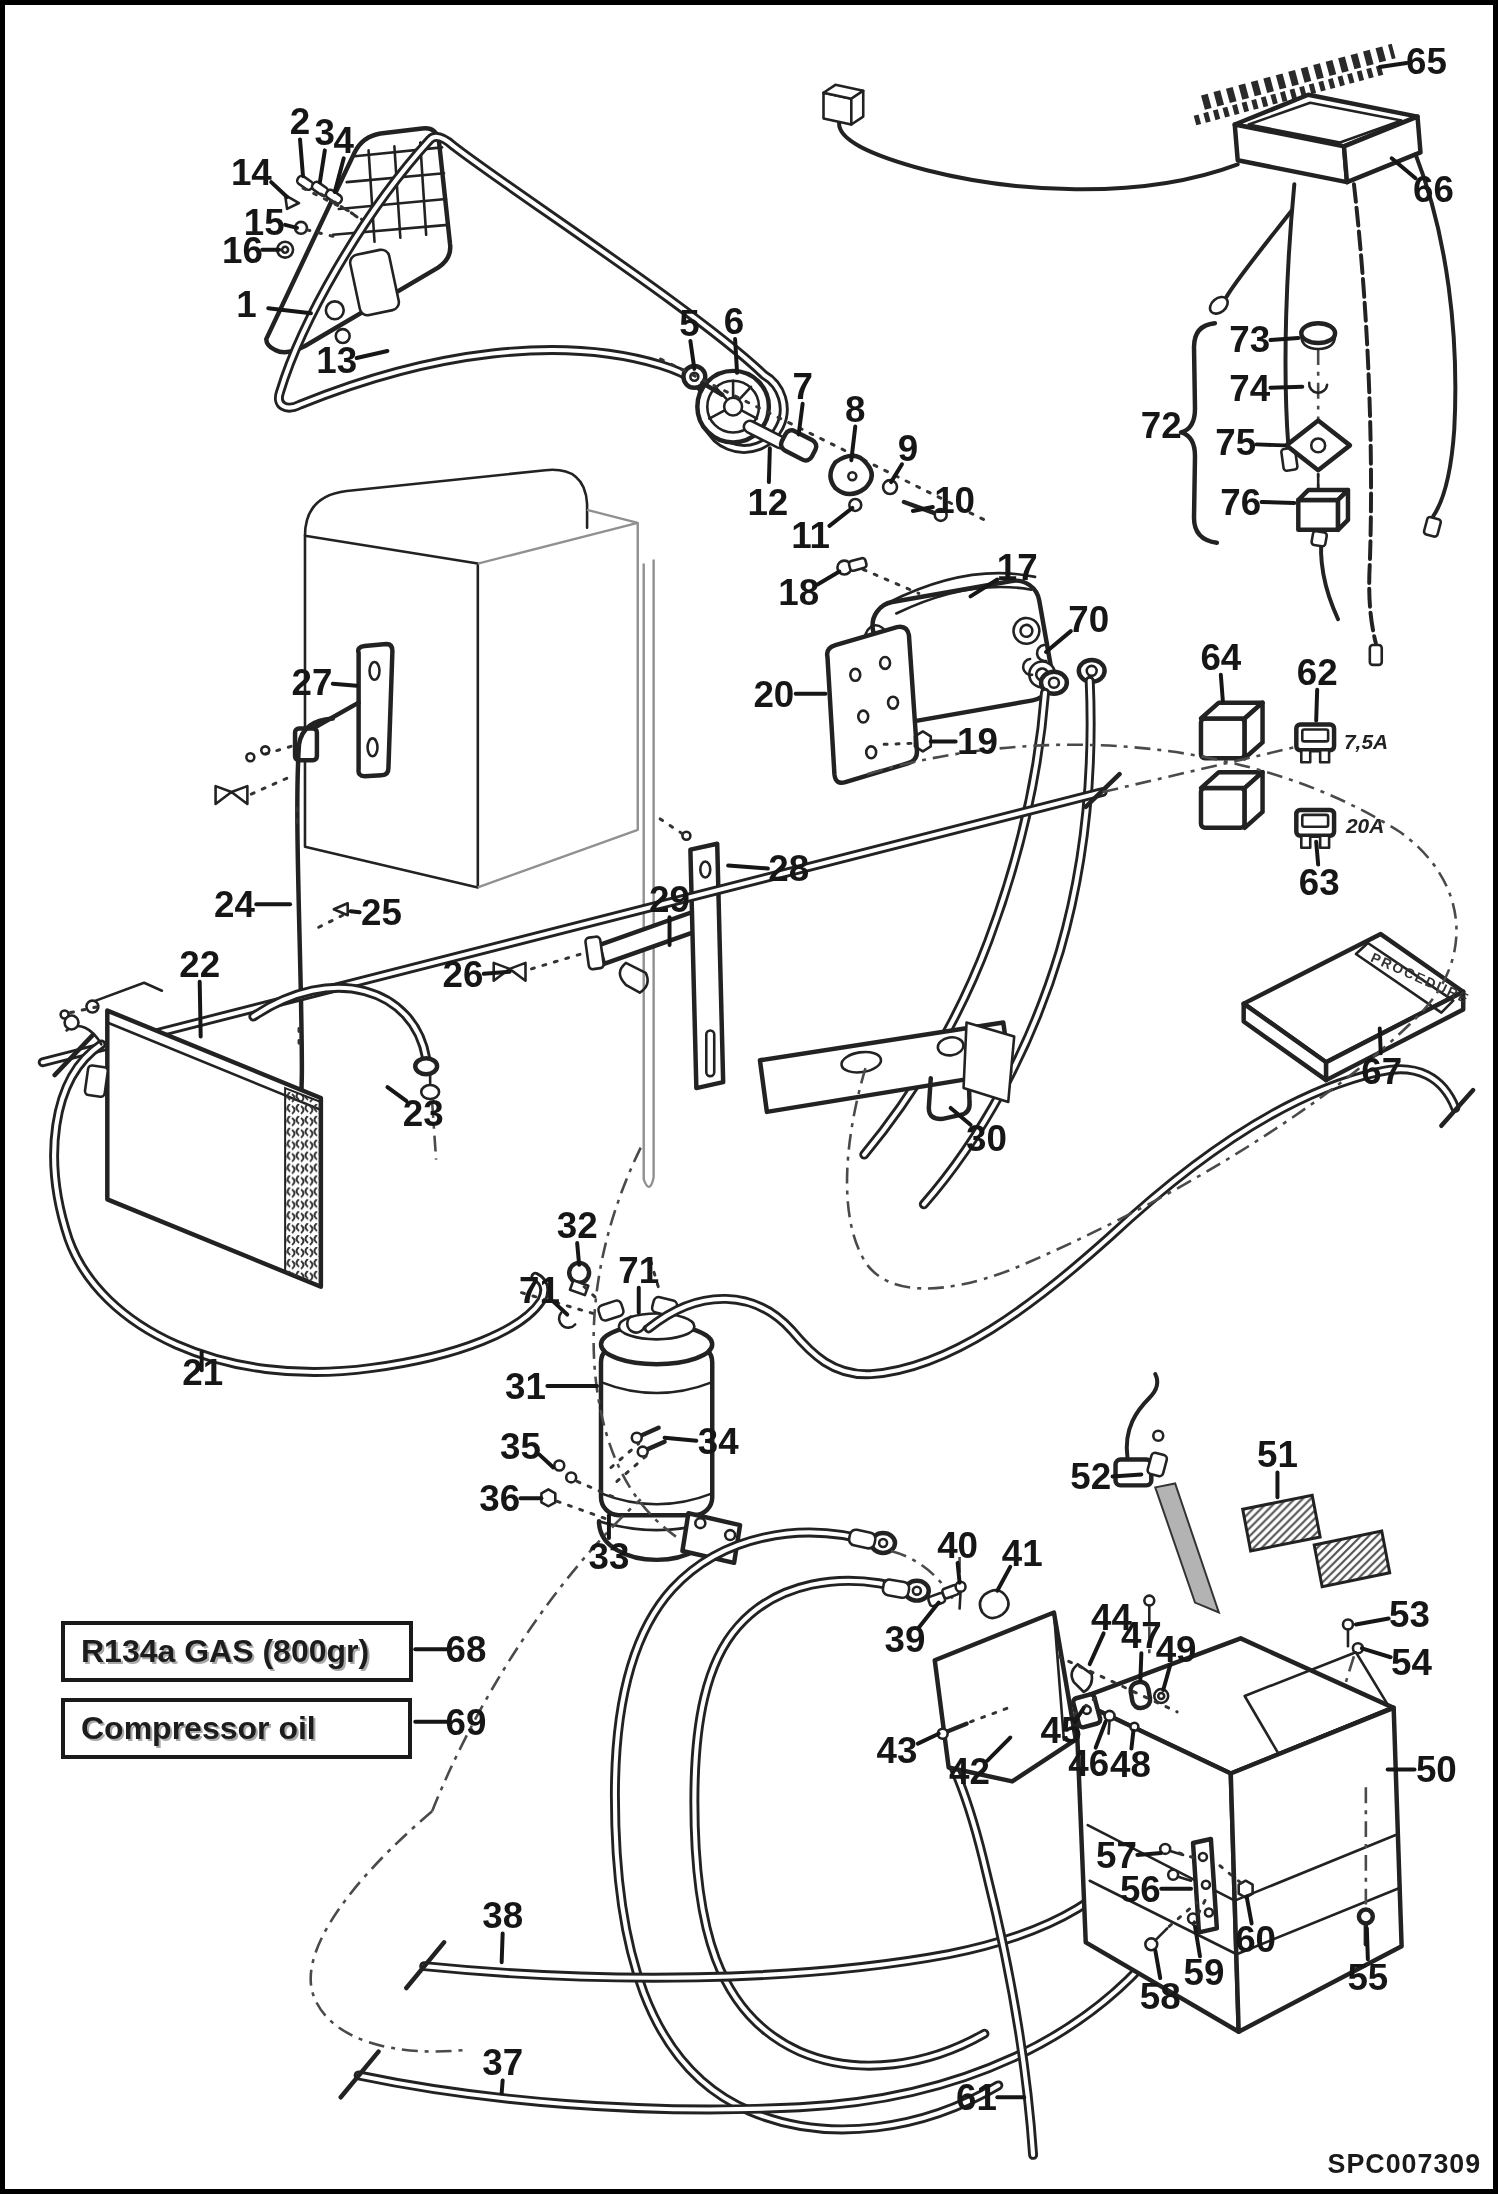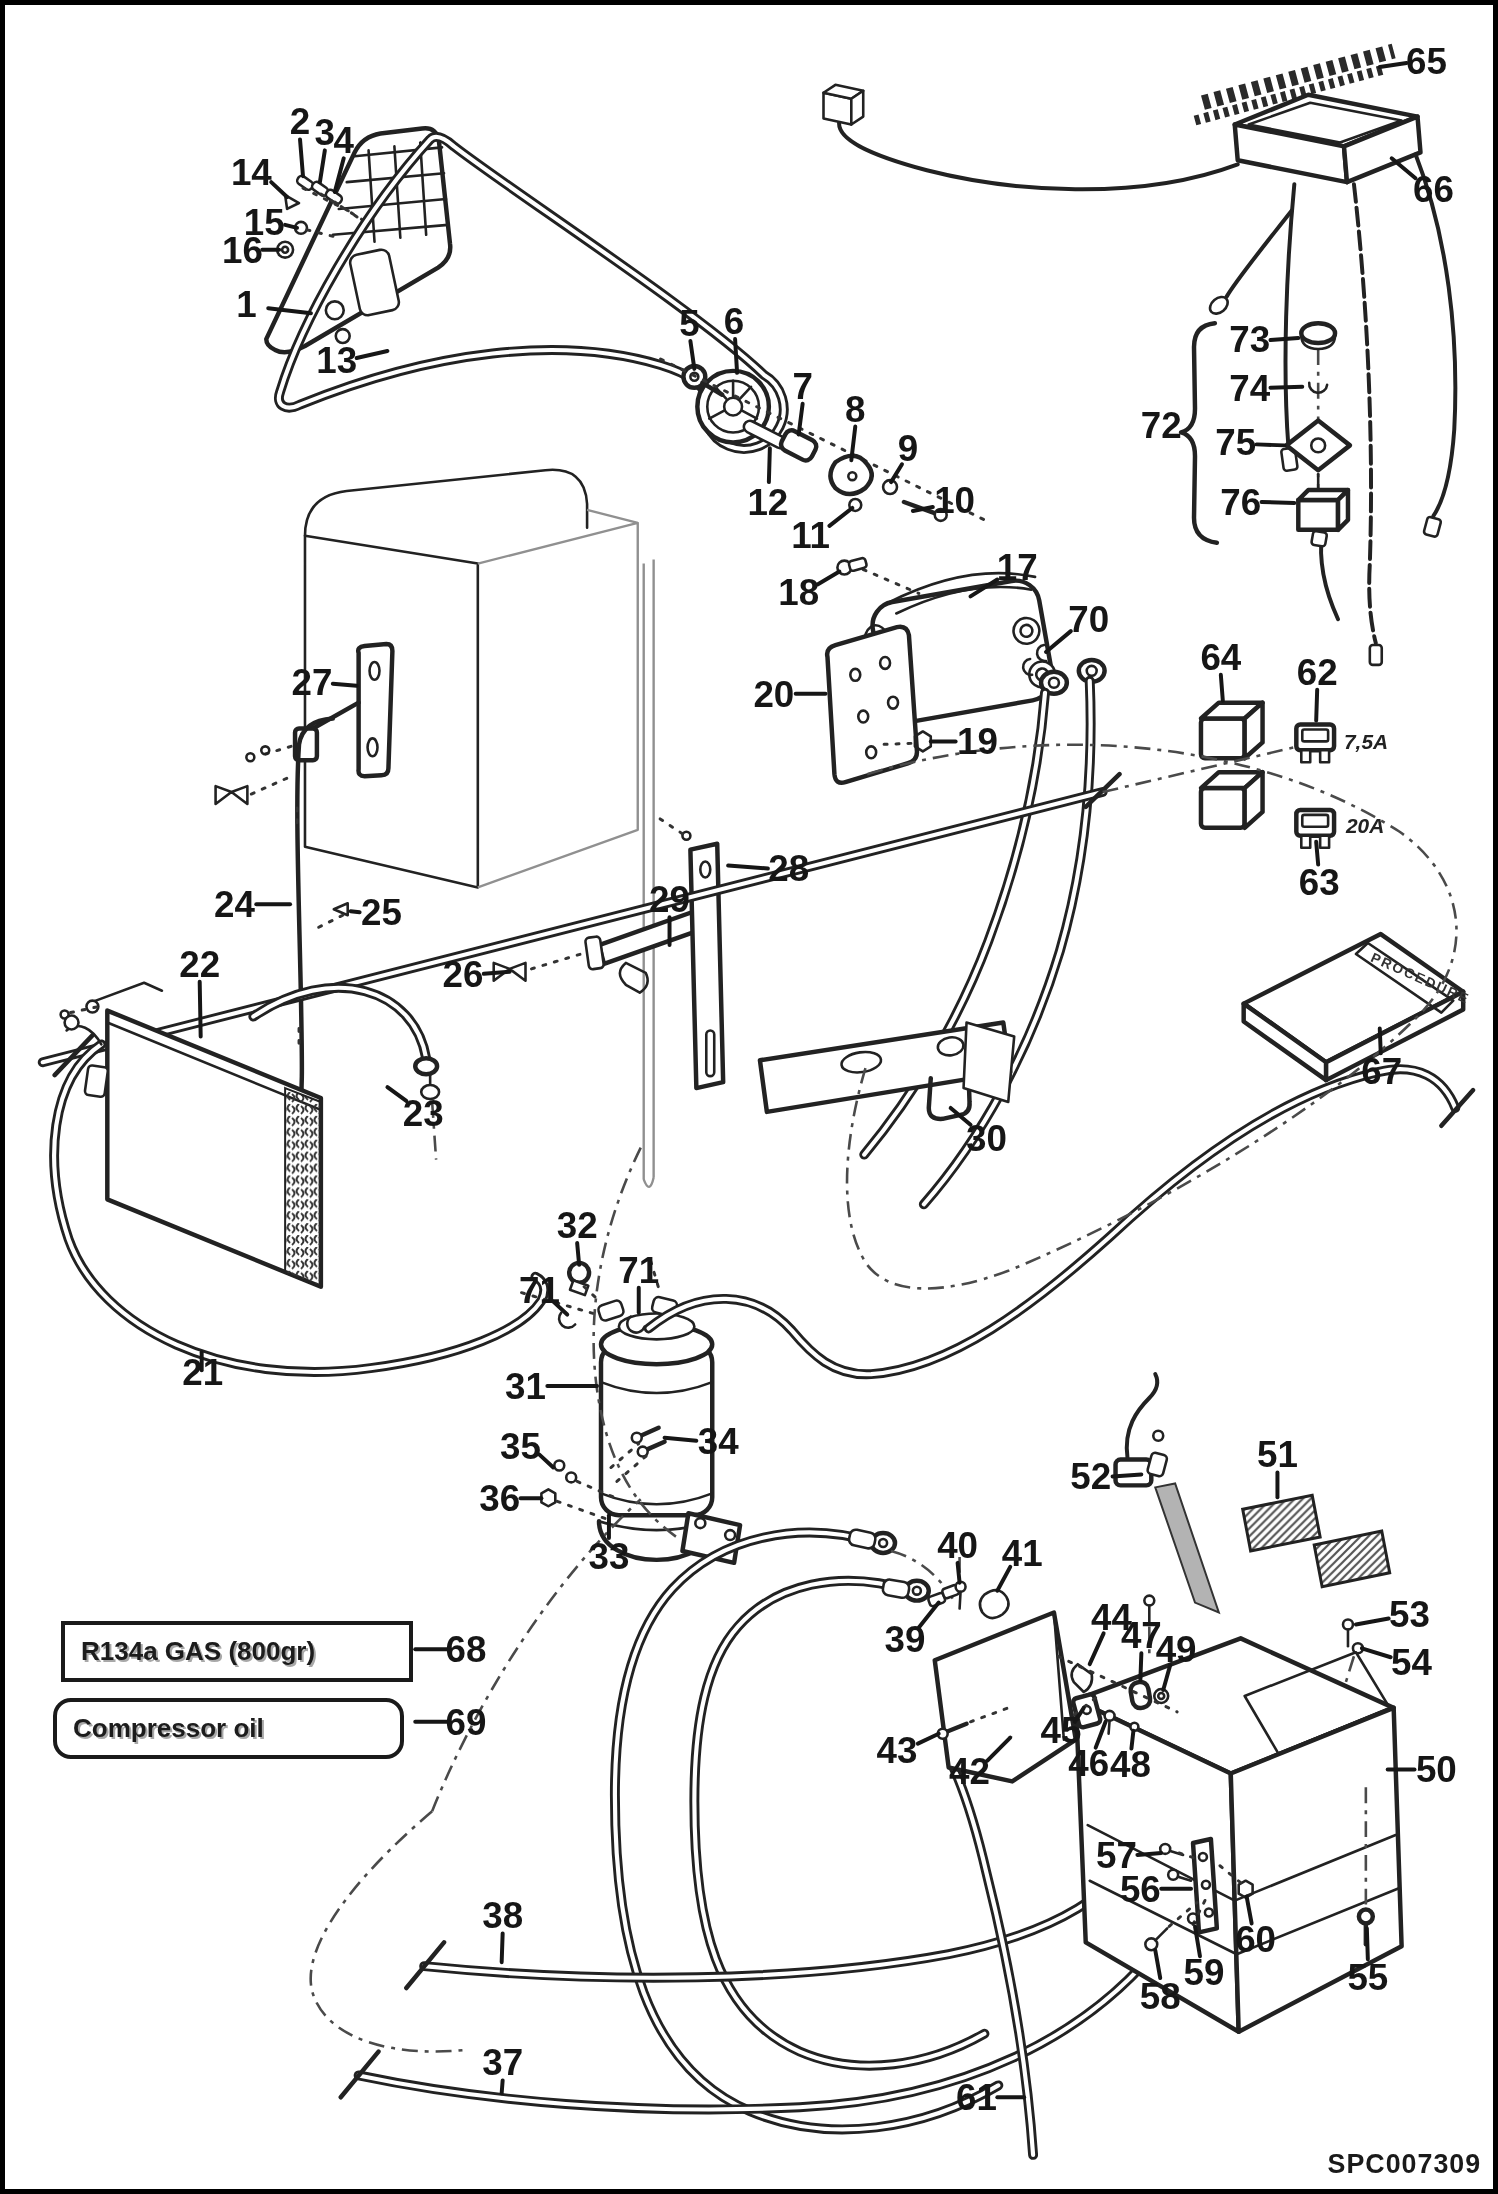--- a/index.html
+++ b/index.html
@@ -13,21 +13,21 @@
   .tubein{fill:none;stroke:#fff;stroke-width:4.2;stroke-linecap:round;}
   .wire{fill:none;stroke:#222;stroke-width:4;stroke-linecap:round;}
   .ghost{fill:none;stroke:#4a4a4a;stroke-width:2.6;stroke-dasharray:16 7 4 7;}
   .axis{fill:none;stroke:#333;stroke-width:3;stroke-dasharray:3 9;stroke-linecap:round;}
   .lite{fill:none;stroke:#909090;stroke-width:2.4;stroke-linejoin:round;}
   .plabel{font:bold 37px "Liberation Sans",sans-serif;fill:#161616;text-anchor:middle;}
   .leader{stroke:#161616;stroke-width:4;stroke-linecap:round;}
   .fuse-txt{font:italic bold 21px "Liberation Sans",sans-serif;fill:#222;}
   .plate-txt{font:bold 14px "Liberation Sans",sans-serif;fill:#333;letter-spacing:2px;}
   .figcode{font:bold 27px "Liberation Sans",sans-serif;fill:#1a1a1a;letter-spacing:1px;text-anchor:end;}
-  .note{position:absolute;border:4px solid #1a1a1a;background:#fff;display:flex;align-items:center;padding-left:16px;font-weight:bold;font-size:26px;color:#1c1c1c;box-sizing:border-box;text-shadow:2px 2px 0 #a8a8a8;}
+  .note{position:absolute;border:4px solid #1a1a1a;background:#fff;display:flex;align-items:center;padding-left:16px;font-weight:bold;font-size:32px;color:#1c1c1c;box-sizing:border-box;text-shadow:2px 2px 0 #a8a8a8;}
 </style>
 </head>
 <body>
 
 <div class="page">
 <svg id="diagram" width="1488" height="2184" viewBox="0 0 1498 2194">
   <defs>
     <pattern id="fins" width="9" height="12" patternUnits="userSpaceOnUse">
       <path d="M1,2 q5,4 0,8 M8,0 q-5,4 0,8" stroke="#333" stroke-width="2" fill="none"></path>
     </pattern>
@@ -536,16 +536,16 @@
         <line x1="1260" y1="440" x2="1288" y2="441" class="leader"></line>
         <text x="1239" y="451" class="plabel">75</text>
         <line x1="1265" y1="498" x2="1298" y2="499" class="leader"></line>
         <text x="1244" y="511" class="plabel">76</text>
       </g>
     </svg>
 
 <div class="note" style="left:56px;top:1616px;width:352px;height:61px;">
   <span>R134a GAS (800gr)</span>
 </div>
-<div class="note" style="left:48px;top:1693px;width:351px;height:61px;border-radius:18px;">
+<div class="note" style="left:56px;top:1693px;width:351px;height:61px;">
   <span>Compressor oil</span>
 </div>
 </div>
 
 </body></html>

